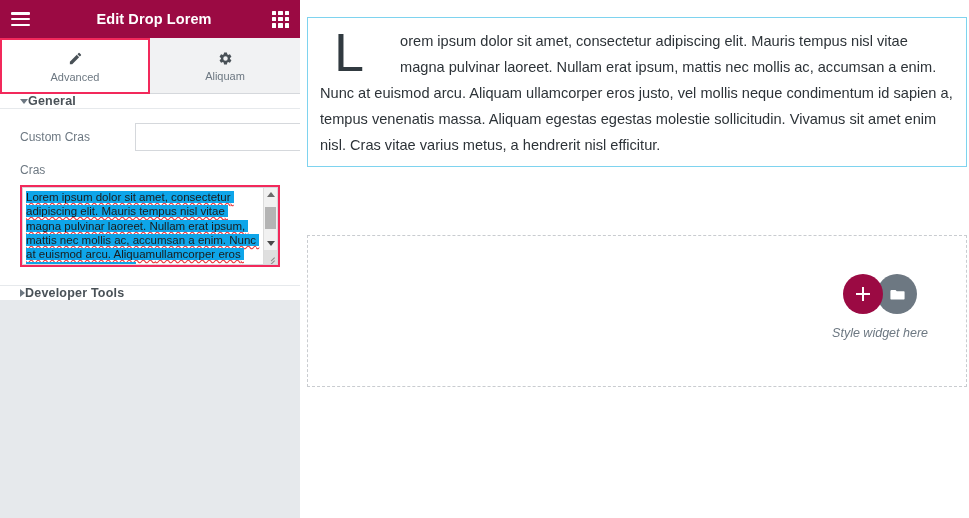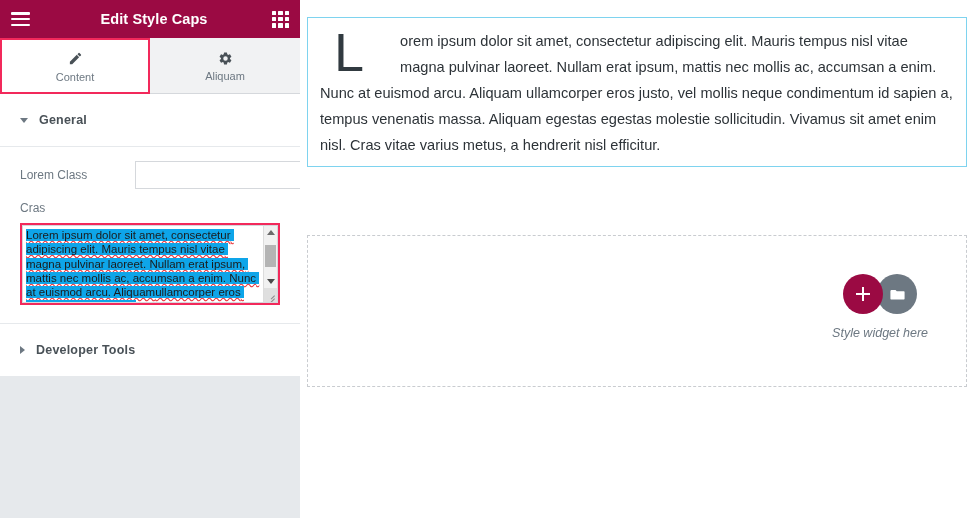--- a/index.html
+++ b/index.html
@@ -51,22 +51,22 @@
   .tab-icon { height: 18px; display: flex; align-items: center; justify-content: center; color: #495157; }
   .tab-icon svg { display: block; }
   .tab-label { line-height: 1; }
 
   
   .panel-body { background: #e6e9ec; flex: 1 1 auto; overflow: hidden; }
   .section {
     background: #ffffff; border-bottom: 1px solid #e6e9ec;
   }
   .section-head {
-    display: flex; align-items: center; gap: 11px;
-    padding: 19px 20px; cursor: pointer;
+    display: flex; align-items: center; 
+    padding: 0 20px; cursor: pointer;
   }
   .caret-down { width: 0; height: 0; border-left: 4.5px solid transparent; border-right: 4.5px solid transparent; border-top: 5.5px solid #6d7882; }
   .caret-right { width: 0; height: 0; border-top: 4.5px solid transparent; border-bottom: 4.5px solid transparent; border-left: 5.5px solid #6d7882; }
   .section-title { font-size: 12.5px; font-weight: bold; color: #495157; letter-spacing: .2px; }
   .section-divider { height: 1px; background: #e6e9ec; }
 
   .controls { padding: 14px 20px 18px 20px; background: #ffffff; }
   .ctrl-row { display: flex; align-items: center; margin-bottom: 12px; }
   .ctrl-label { font-size: 12px; color: #6d7882; flex: 0 0 115px; }
   .input-wrap { display: flex; flex: 1 1 auto; height: 28px; }
@@ -171,42 +171,42 @@
 <div id="app">
 
   <div id="panel">
 
     <div class="panel-header">
       <div class="hamburger">
         <i></i>
           <i></i>
           <i></i>
       </div>
-      <div class="panel-title">Edit Style Caps</div>
+      <div class="panel-title">Edit Drop Lorem</div>
       <div class="apps-grid">
         <i></i>
           <i></i>
           <i></i>
           <i></i>
           <i></i>
           <i></i>
           <i></i>
           <i></i>
           <i></i>
       </div>
     </div>
 
     <div class="tabs">
       <div class="tab active">
         <span class="tab-icon">
           <svg width="15" height="15" viewBox="0 0 24 24" fill="currentColor">
             <path d="M3 17.25V21h3.75L17.81 9.94l-3.75-3.75L3 17.25zM20.71 7.04a1 1 0 0 0 0-1.41l-2.34-2.34a1 1 0 0 0-1.41 0l-1.83 1.83 3.75 3.75 1.83-1.83z"></path>
           </svg>
         </span>
-        <span class="tab-label">Content</span>
+        <span class="tab-label">Advanced</span>
       </div>
       <div class="tab">
         <span class="tab-icon">
           <svg width="15" height="15" viewBox="0 0 24 24" fill="currentColor">
             <path d="M19.14 12.94a7.43 7.43 0 0 0 0-1.88l2.03-1.58a.5.5 0 0 0 .12-.64l-1.92-3.32a.5.5 0 0 0-.6-.22l-2.39.96a7.3 7.3 0 0 0-1.62-.94l-.36-2.54a.5.5 0 0 0-.5-.42h-3.84a.5.5 0 0 0-.5.42l-.36 2.54c-.58.24-1.12.55-1.62.94l-2.39-.96a.5.5 0 0 0-.6.22L2.67 8.84a.5.5 0 0 0 .12.64l2.03 1.58a7.43 7.43 0 0 0 0 1.88l-2.03 1.58a.5.5 0 0 0-.12.64l1.92 3.32c.13.22.39.3.6.22l2.39-.96c.5.39 1.04.7 1.62.94l.36 2.54c.04.24.25.42.5.42h3.84c.25 0 .46-.18.5-.42l.36-2.54c.58-.24 1.12-.55 1.62-.94l2.39.96c.21.08.47 0 .6-.22l1.92-3.32a.5.5 0 0 0-.12-.64l-2.03-1.58zM12 15.6A3.6 3.6 0 1 1 12 8.4a3.6 3.6 0 0 1 0 7.2z"></path>
           </svg>
         </span>
         <span class="tab-label">Aliquam</span>
       </div>
     </div>
@@ -215,21 +215,21 @@
 
       <div class="section">
         <div class="section-head">
           <span class="caret-down"></span>
           <span class="section-title">General</span>
         </div>
         <div class="section-divider"></div>
 
         <div class="controls">
           <div class="ctrl-row">
-            <span class="ctrl-label">Lorem Class</span>
+            <span class="ctrl-label">Custom Cras</span>
             <span class="input-wrap">
               <input class="text-input" type="text" value="" style="">
 
             </span>
           </div>
 
           <div>
             <span class="ctrl-label-block">Cras</span>
             <div class="ta-outer">
               <div class="ta-inner">

